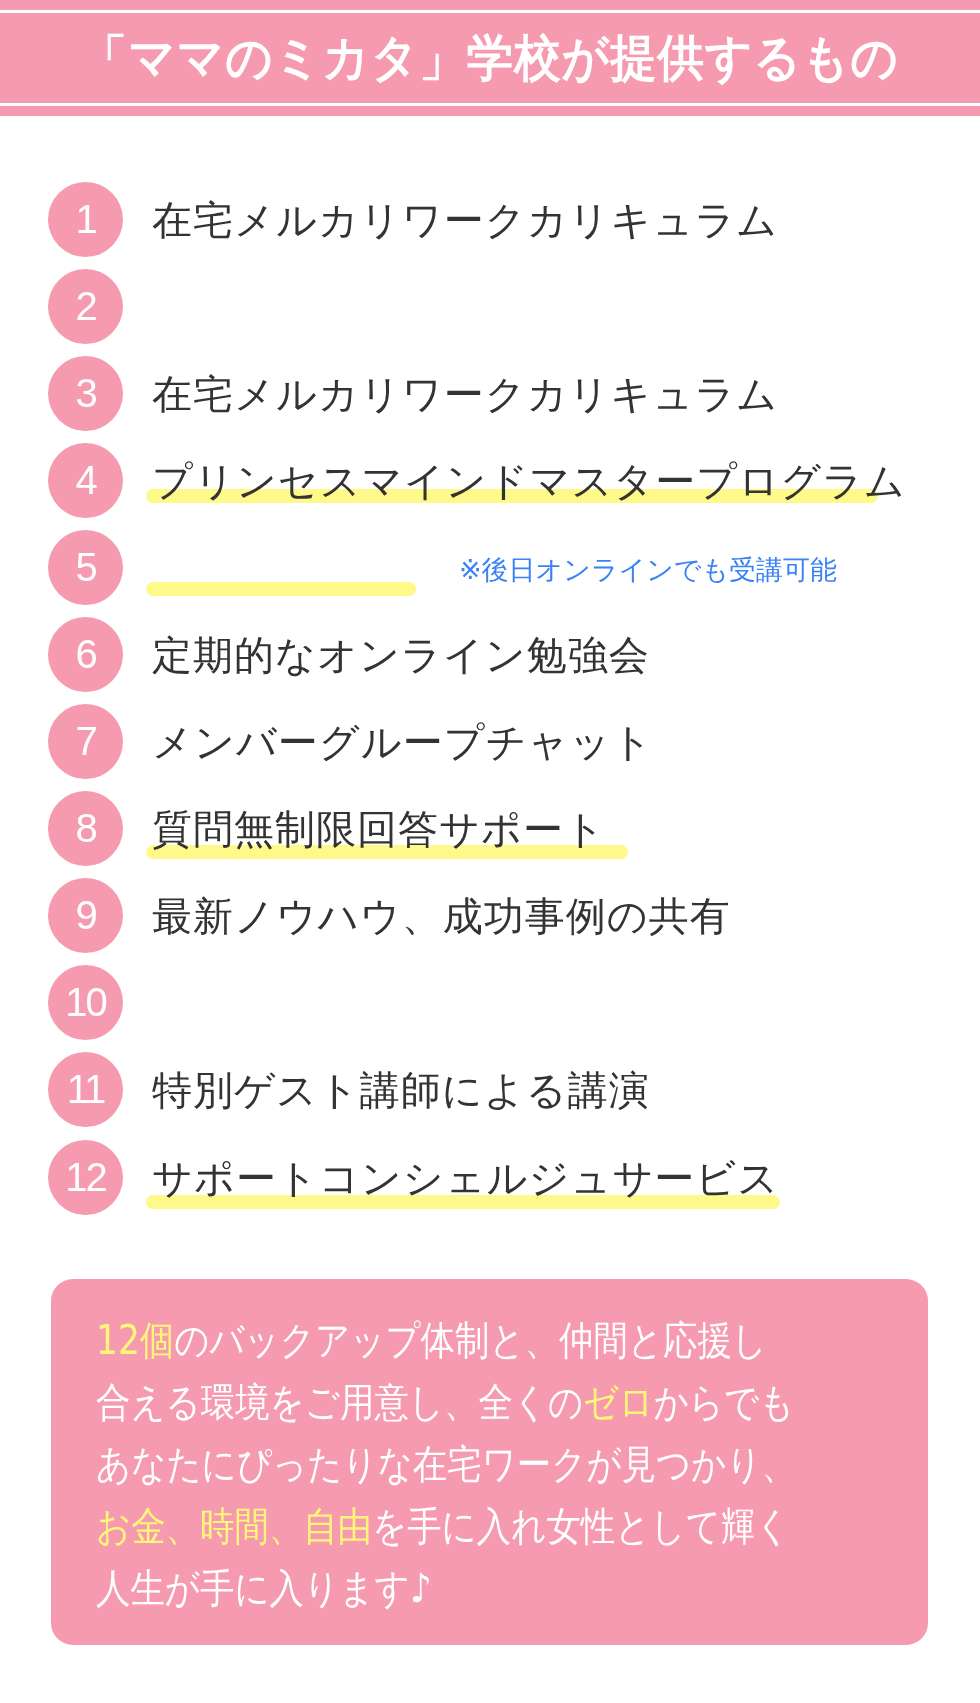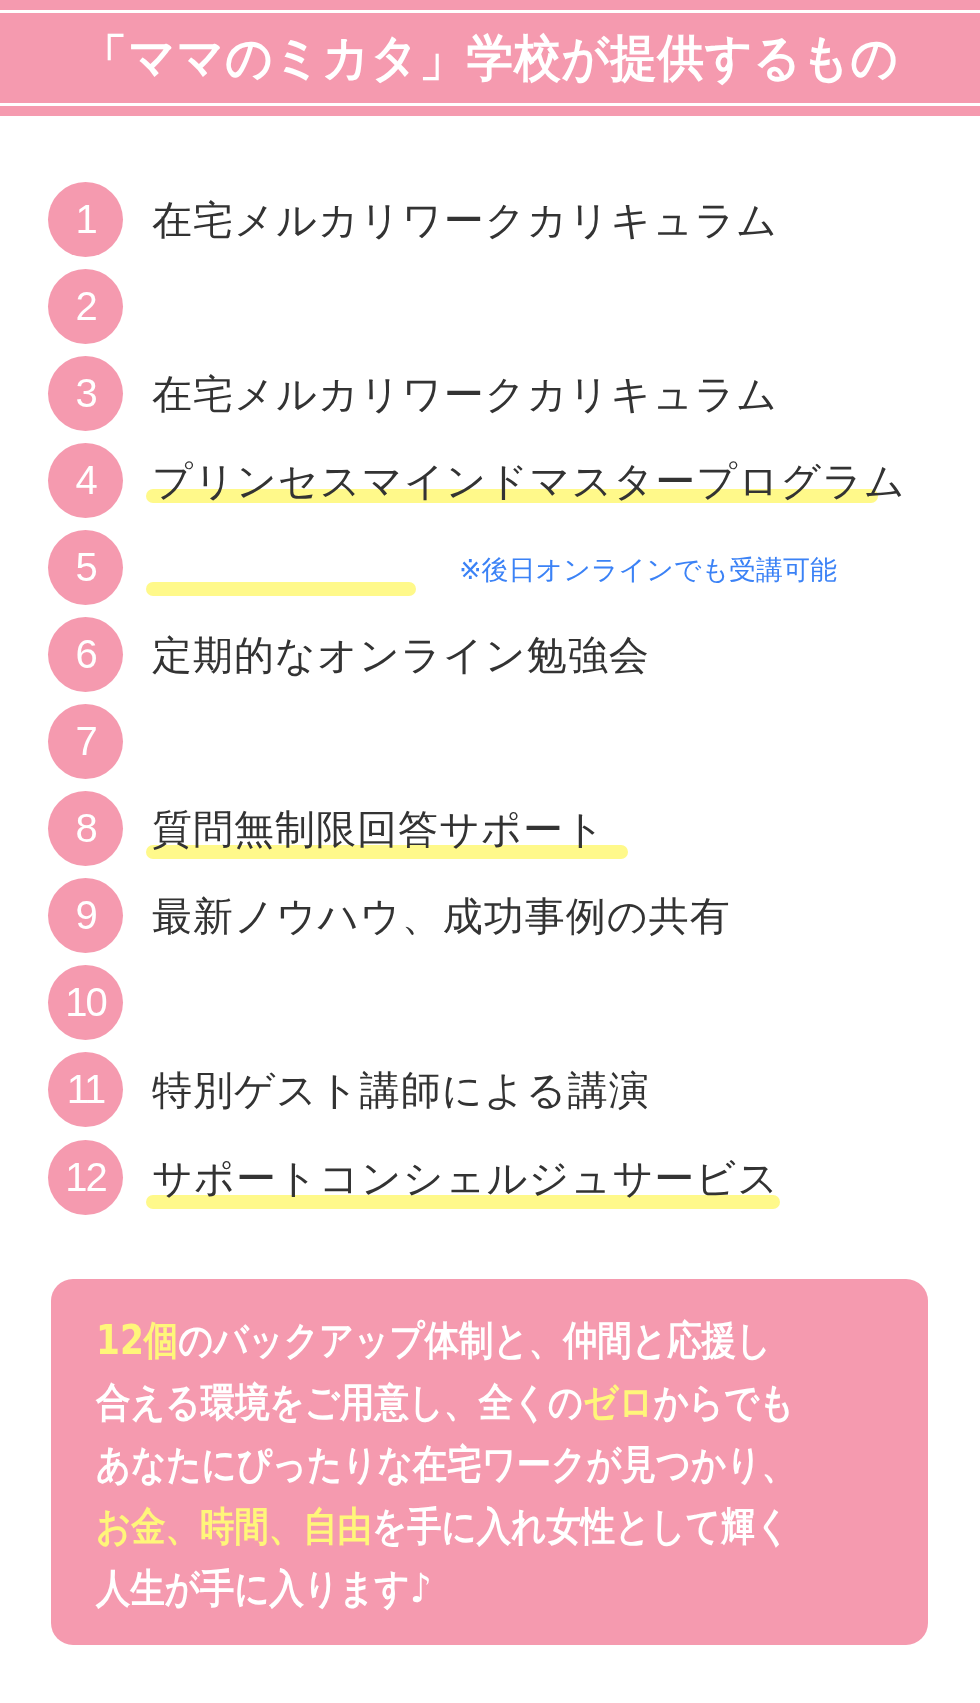--- a/index.html
+++ b/index.html
@@ -19,21 +19,21 @@
            background: #f59aaf; color: #ffffff; font-family: "Liberation Sans", sans-serif;
            font-size: 40px; display: flex; align-items: center; justify-content: center;
            letter-spacing: -2px; }
     .label-wrap { position: absolute; left: 146px; top: 0; height: 76px; display: flex; align-items: center; }
     .label { position: relative; z-index: 2; color: #333333; font-size: 40px; white-space: nowrap;
              letter-spacing: 1px; padding-left: 6px; }
     .hl { position: absolute; left: 0; height: 14px; background: #fff98a; border-radius: 7px; z-index: 1; }
     .note { position: absolute; left: 447px; color: #3b82f6; font-size: 27px; white-space: nowrap; letter-spacing: 0px; margin-left: 12px; }
 
     .box { position: absolute; left: 51px; top: 1279px; width: 877px; height: 366px; background: #f59aaf;
-           border-radius: 22px; font-weight: bold; }
+           border-radius: 22px; }
     .box-text { position: absolute; left: 45px; top: 30px; width: 820px; color: #ffffff; font-size: 40px;
                 line-height: 62px; white-space: nowrap; }
     .box-line { display: block; transform-origin: left center; transform: scaleX(0.86); }
     .yl { color: #fff67a; }
   </style>
 </head>
 <body>
 
 <div class="hdr-stripe hdr-top"></div>
 <div class="hdr-stripe hdr-main">
@@ -79,20 +79,23 @@
 
   <div class="row" style="top:617px">
     <div class="num">6</div>
     <div class="label-wrap">
         <span class="label">定期的なオンライン勉強会</span>
       </div>
   </div>
 
   <div class="row" style="top:704px">
     <div class="num">7</div>
+    <div class="label-wrap">
+        <span class="label">メンバーグループチャット</span>
+      </div>
   </div>
 
   <div class="row" style="top:791px">
     <div class="num">8</div>
     <div class="label-wrap">
       <div class="hl" style="width:482px; top:54px"></div>
       <span class="label">質問無制限回答サポート</span>
     </div>
   </div>
 

